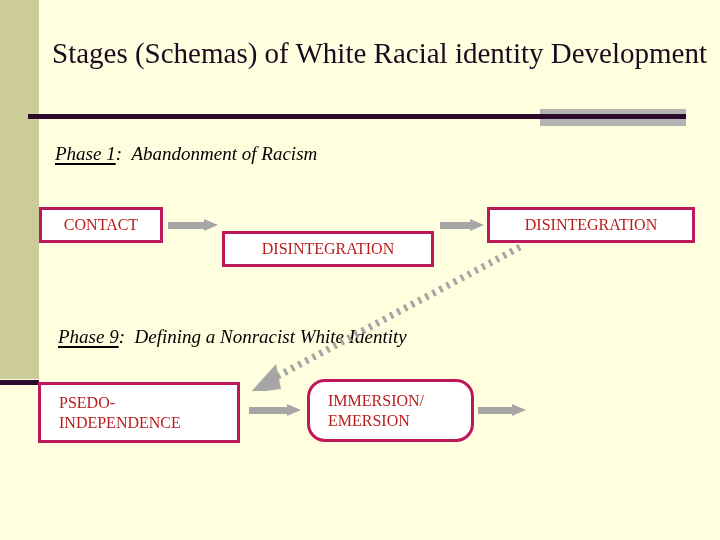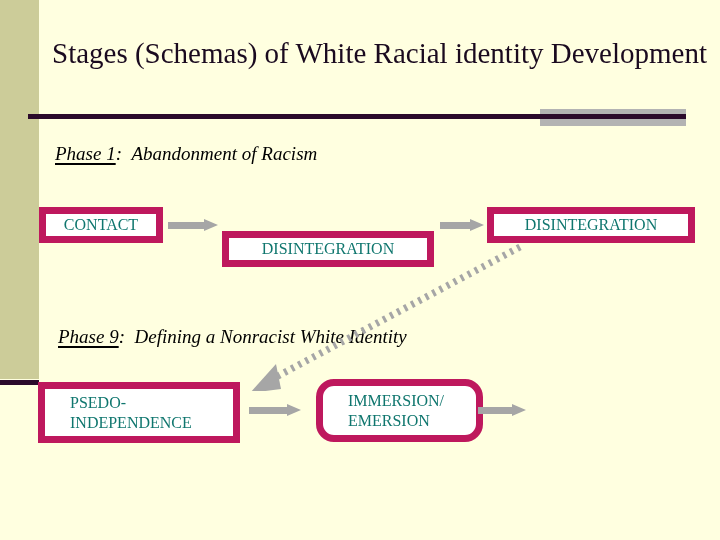--- a/index.html
+++ b/index.html
@@ -83,48 +83,48 @@
     text-decoration-thickness: 2px;
     text-underline-offset: 3px;
   }
   #phase1-heading { left: 55px; top: 142px; }
   #phase2-heading { left: 58px; top: 325px; }
 
   
   .stage-box {
     position: absolute;
     background: #FFFFFF;
-    border: 7px solid #be185d;
+    border: 3px solid #be185d;
     box-sizing: border-box;
-    color: #0f766e;
+    color: #b91c1c;
     font-size: 16px;
     line-height: 20px;
     display: flex;
     flex-direction: column;
     justify-content: center;
   }
   .stage-box .line {
     display: block;
     white-space: nowrap;
   }
   .box-single {
     align-items: center;
     text-align: center;
   }
   .box-multi {
     align-items: flex-start;
     text-align: left;
-    padding-left: 25px;
+    padding-left: 18px;
   }
 
   #box-contact        { left: 39px;  top: 207px; width: 124px; height: 36px; }
   #box-disintegration { left: 222px; top: 207px; width: 212px; height: 36px; margin-top: 24px; }
   #box-reintegration  { left: 487px; top: 207px; width: 208px; height: 36px; }
   #box-psedo          { left: 38px;  top: 382px; width: 202px; height: 61px; }
-  #box-immersion      { left: 316px; top: 379px; width: 167px; height: 63px; border-radius: 18px; }
+  #box-immersion      { left: 307px; top: 379px; width: 167px; height: 63px; border-radius: 18px; }
   #box-autonomy       { left: 528px; top: 394px; width: 159px; height: 31px; }
 
   
   .arrow-solid {
     position: absolute;
     height: 12px;
   }
   .arrow-solid .shaft {
     position: absolute;
     left: 0;

